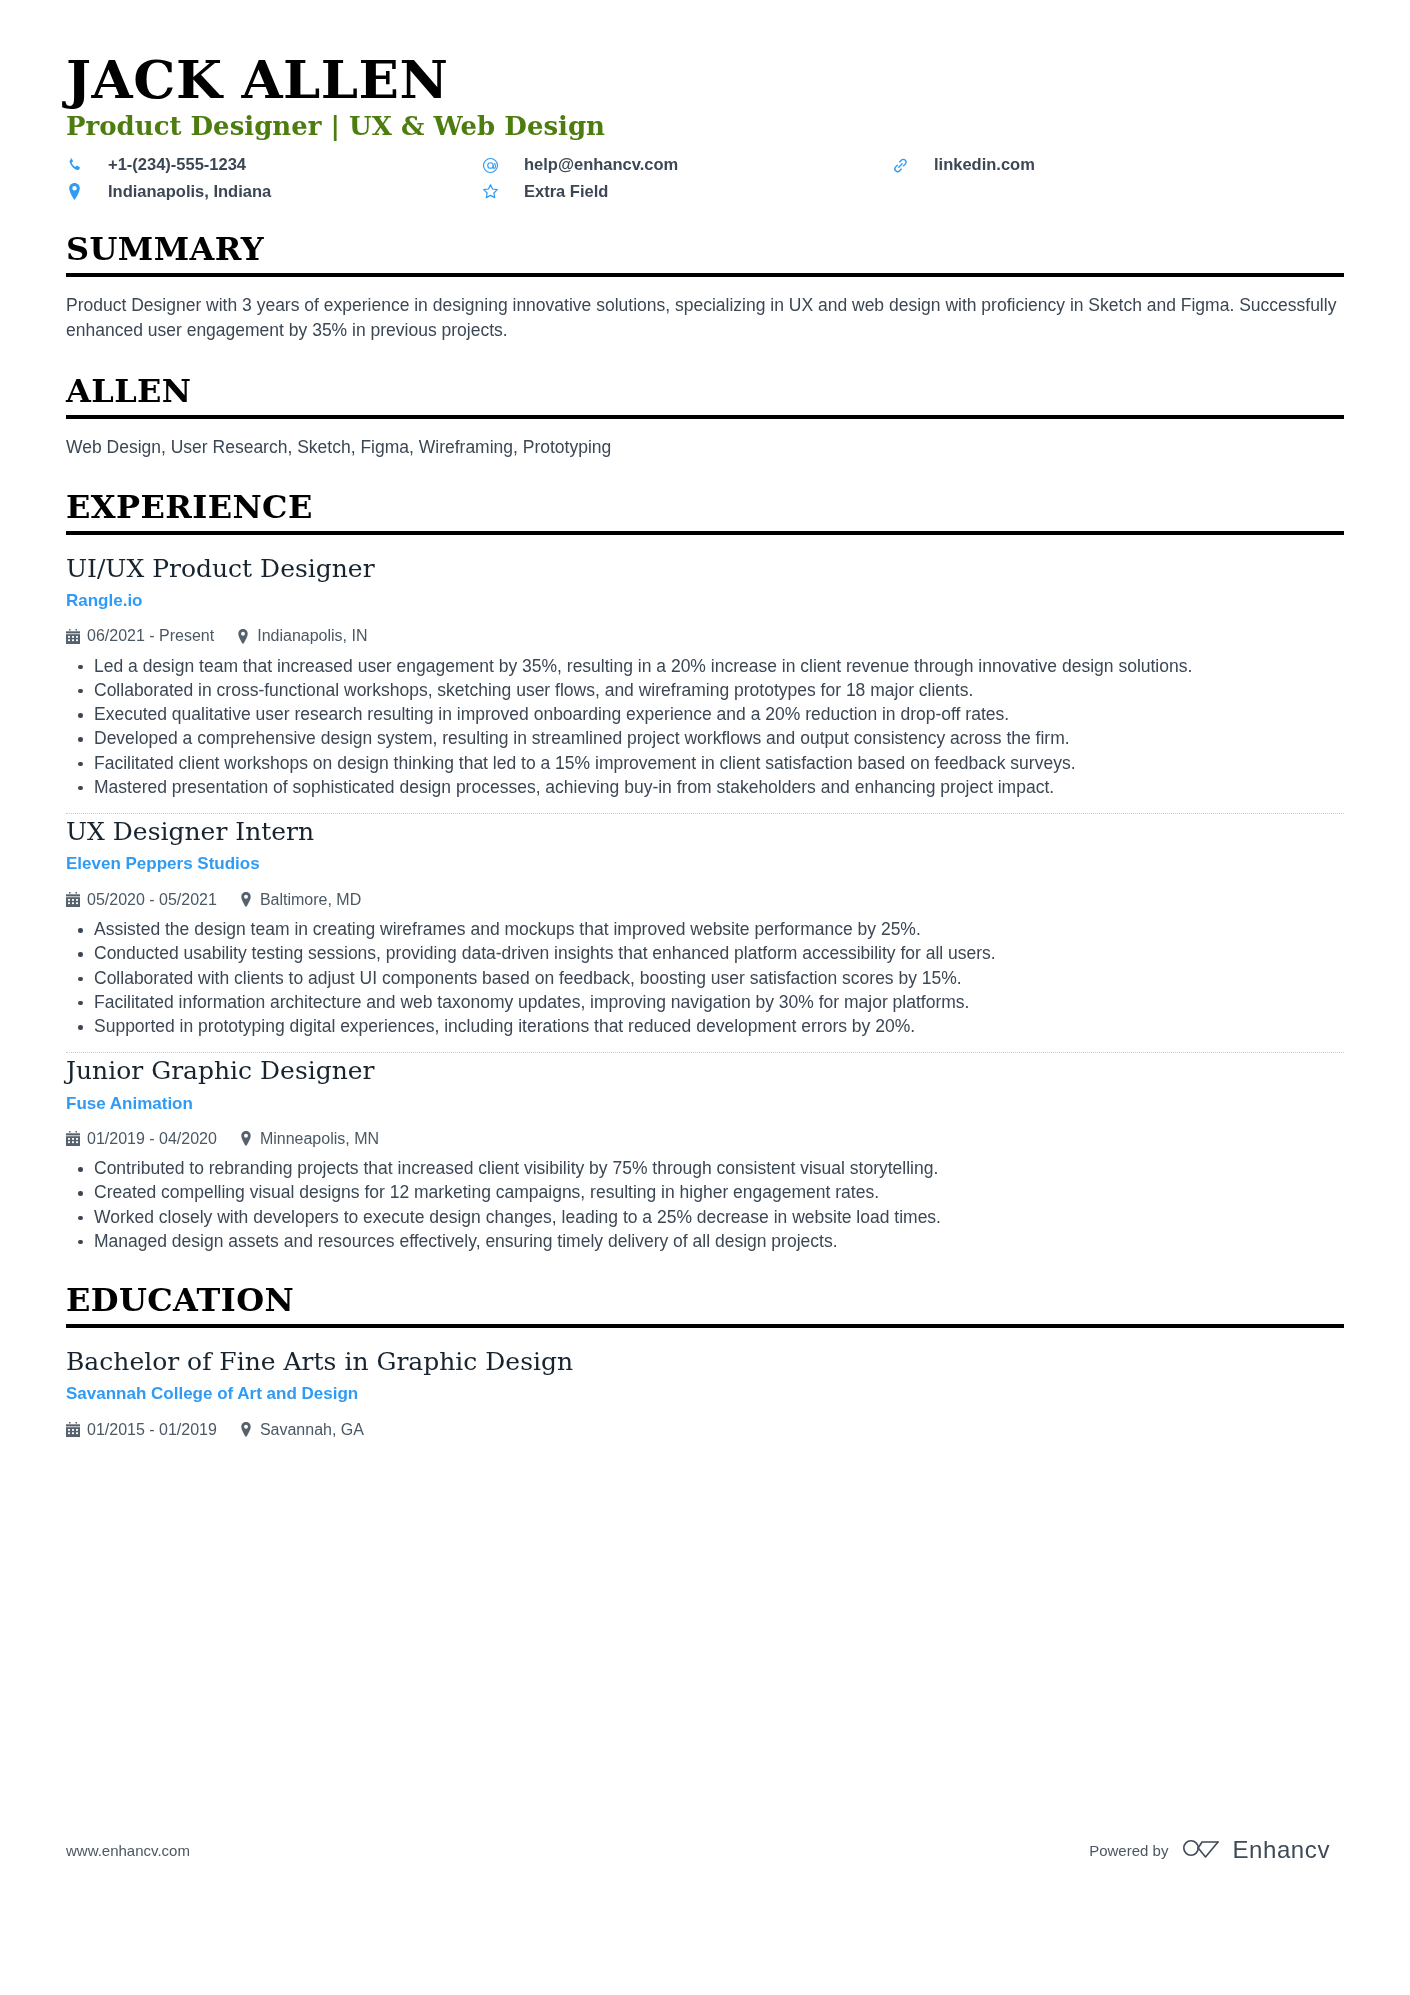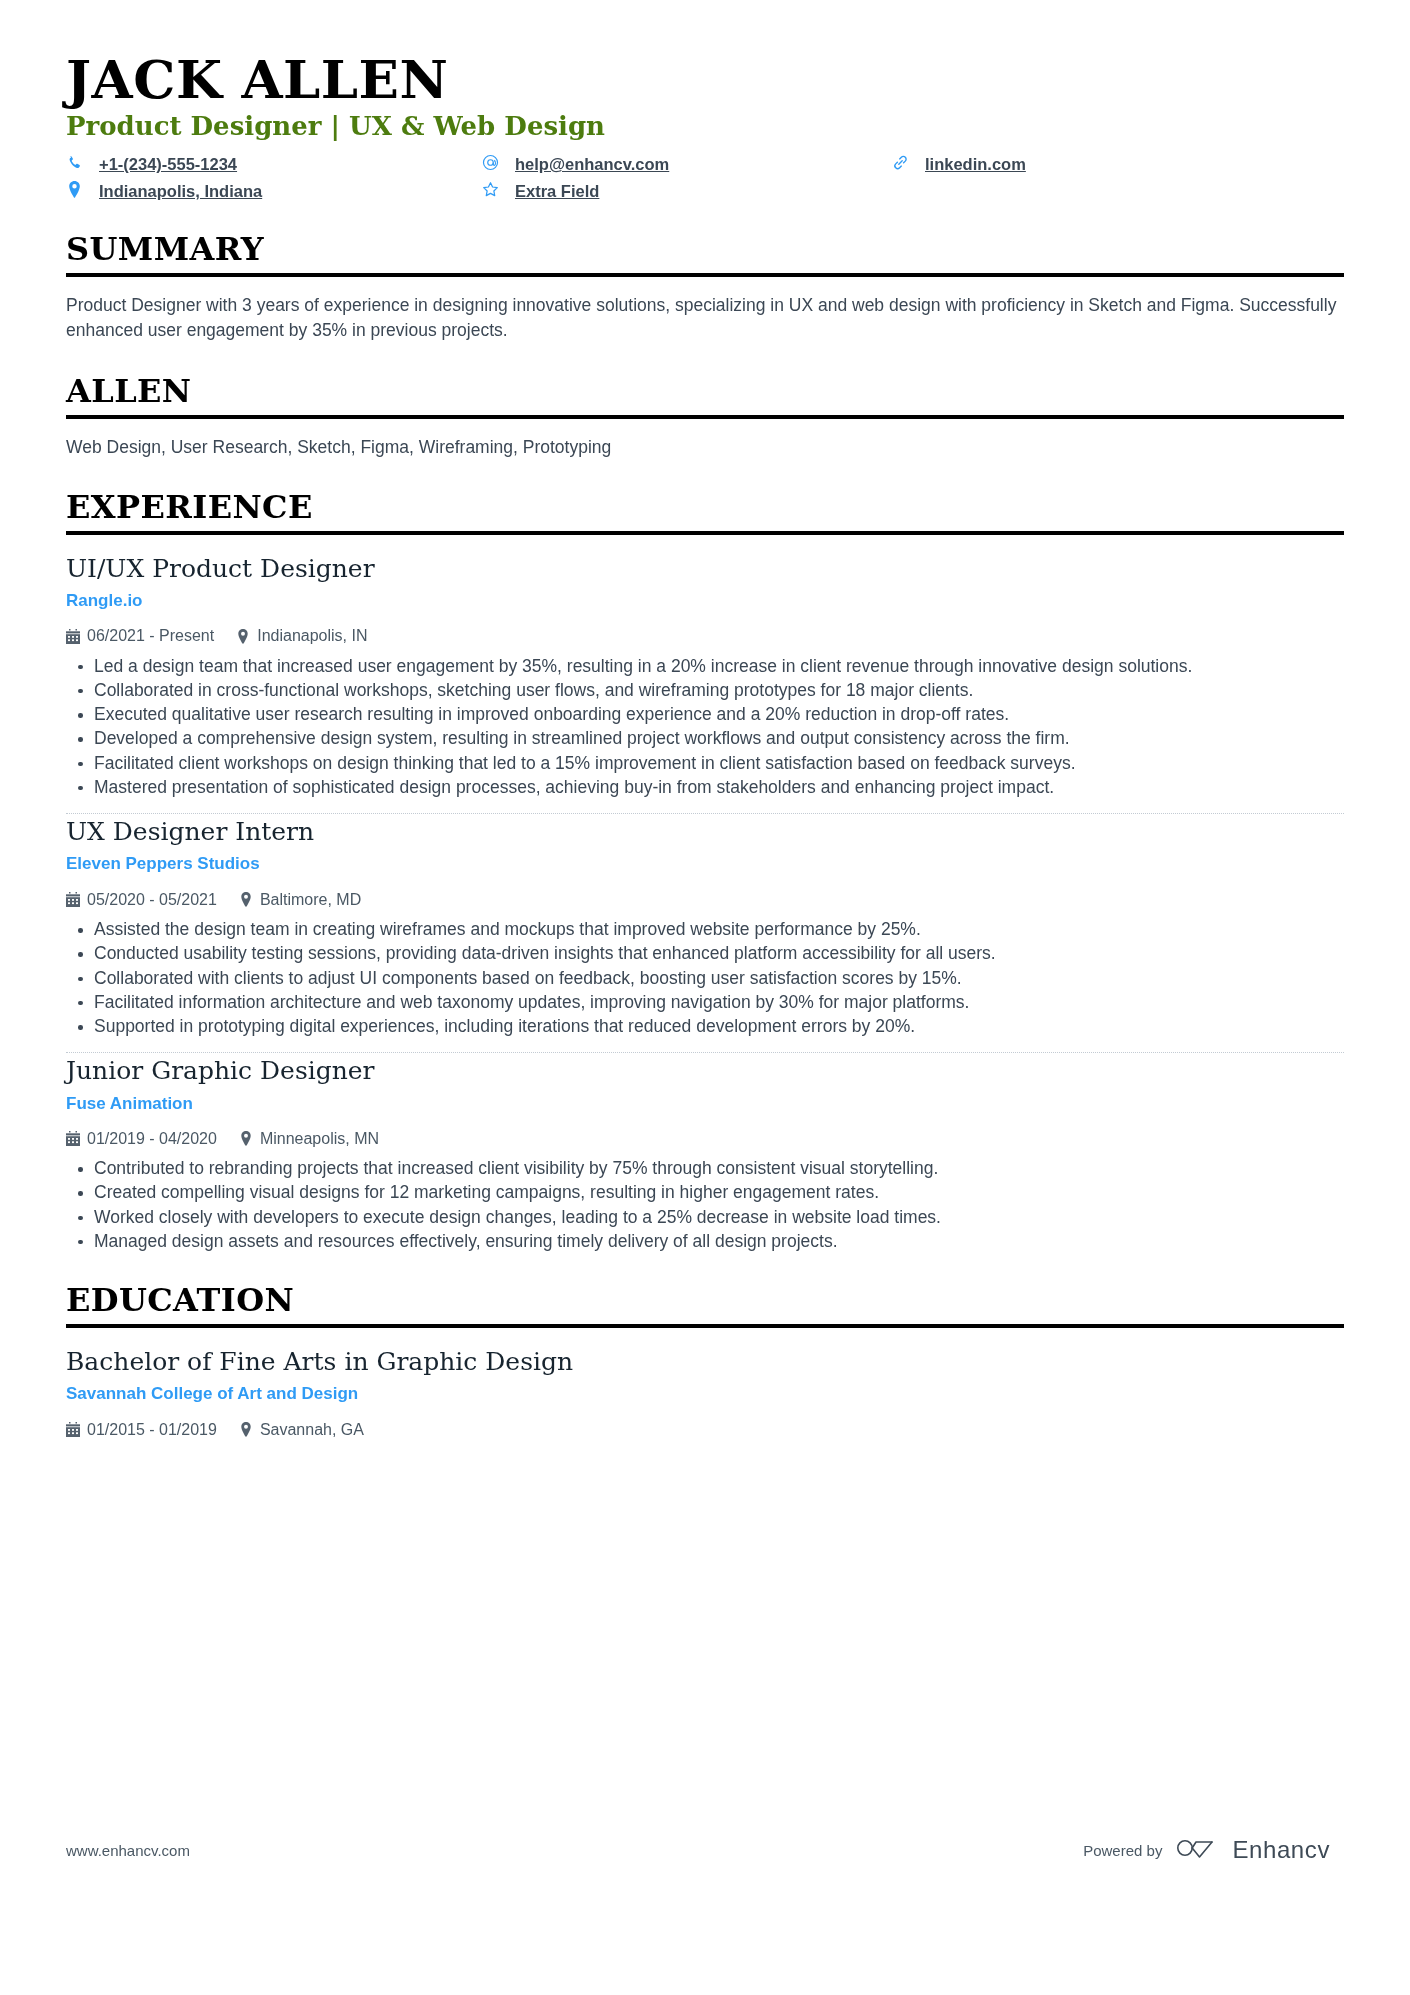--- a/index.html
+++ b/index.html
@@ -44,26 +44,26 @@
   }
 
   .contact-grid {
     display: grid;
     grid-template-columns: 416px 410px auto;
     row-gap: 5px;
     margin-top: 12px;
   }
   .contact-item {
     display: flex;
-    gap: 16px;
+    align-items: center;
+    gap: 25px;
     font-size: 16.5px;
     font-weight: 700;
     color: #3b4754;
     line-height: 1.3;
-    text-decoration: underline;
   }
   .contact-item .ic {
     flex: 0 0 auto;
     width: 17px;
     height: 17px;
     display: inline-flex;
     align-items: center;
     justify-content: center;
     color: #2f9bf5;
   }
@@ -187,21 +187,21 @@
     gap: 14px;
   }
   .powered-by {
     font-size: 15px;
     color: #4a5864;
     margin-left: 25px;
   }
   .brand {
     display: flex;
     align-items: center;
-    gap: 16px;
+    gap: 10px;
   }
   .brand-name {
     font-size: 24px;
     color: #3e4a56;
     letter-spacing: 0.6px;
   }
 </style>
 </head>
 <body>
 

